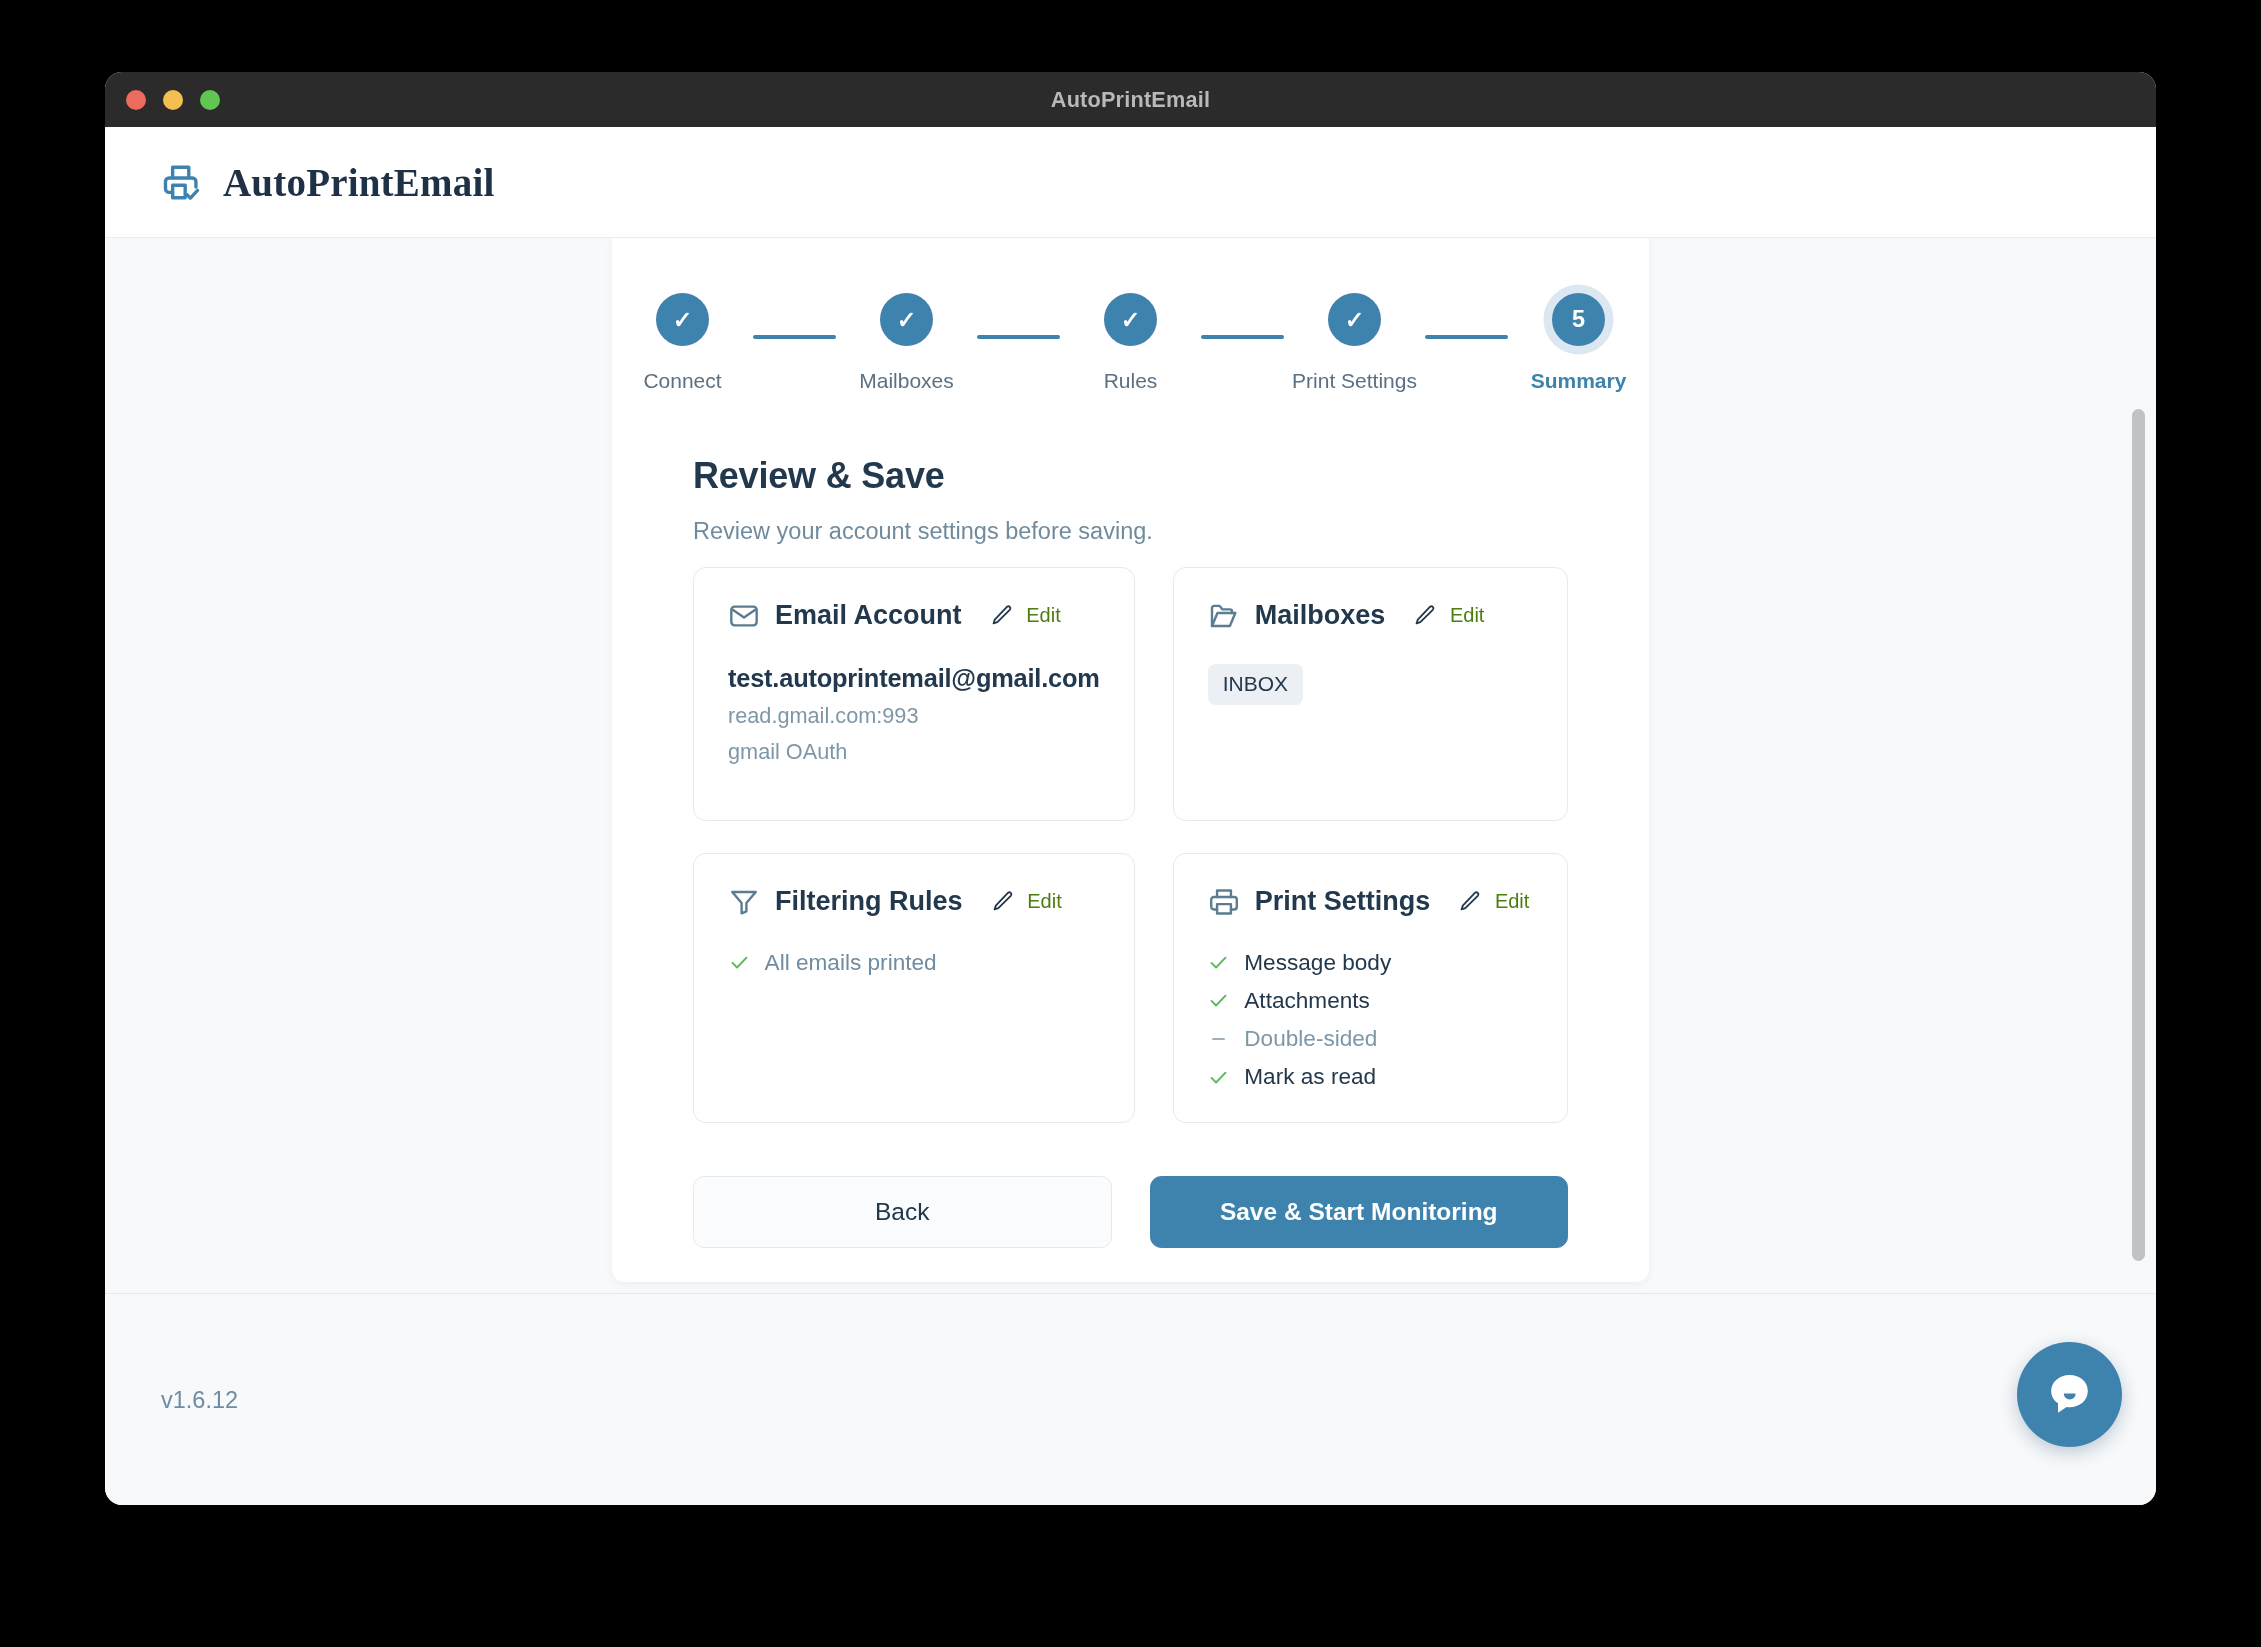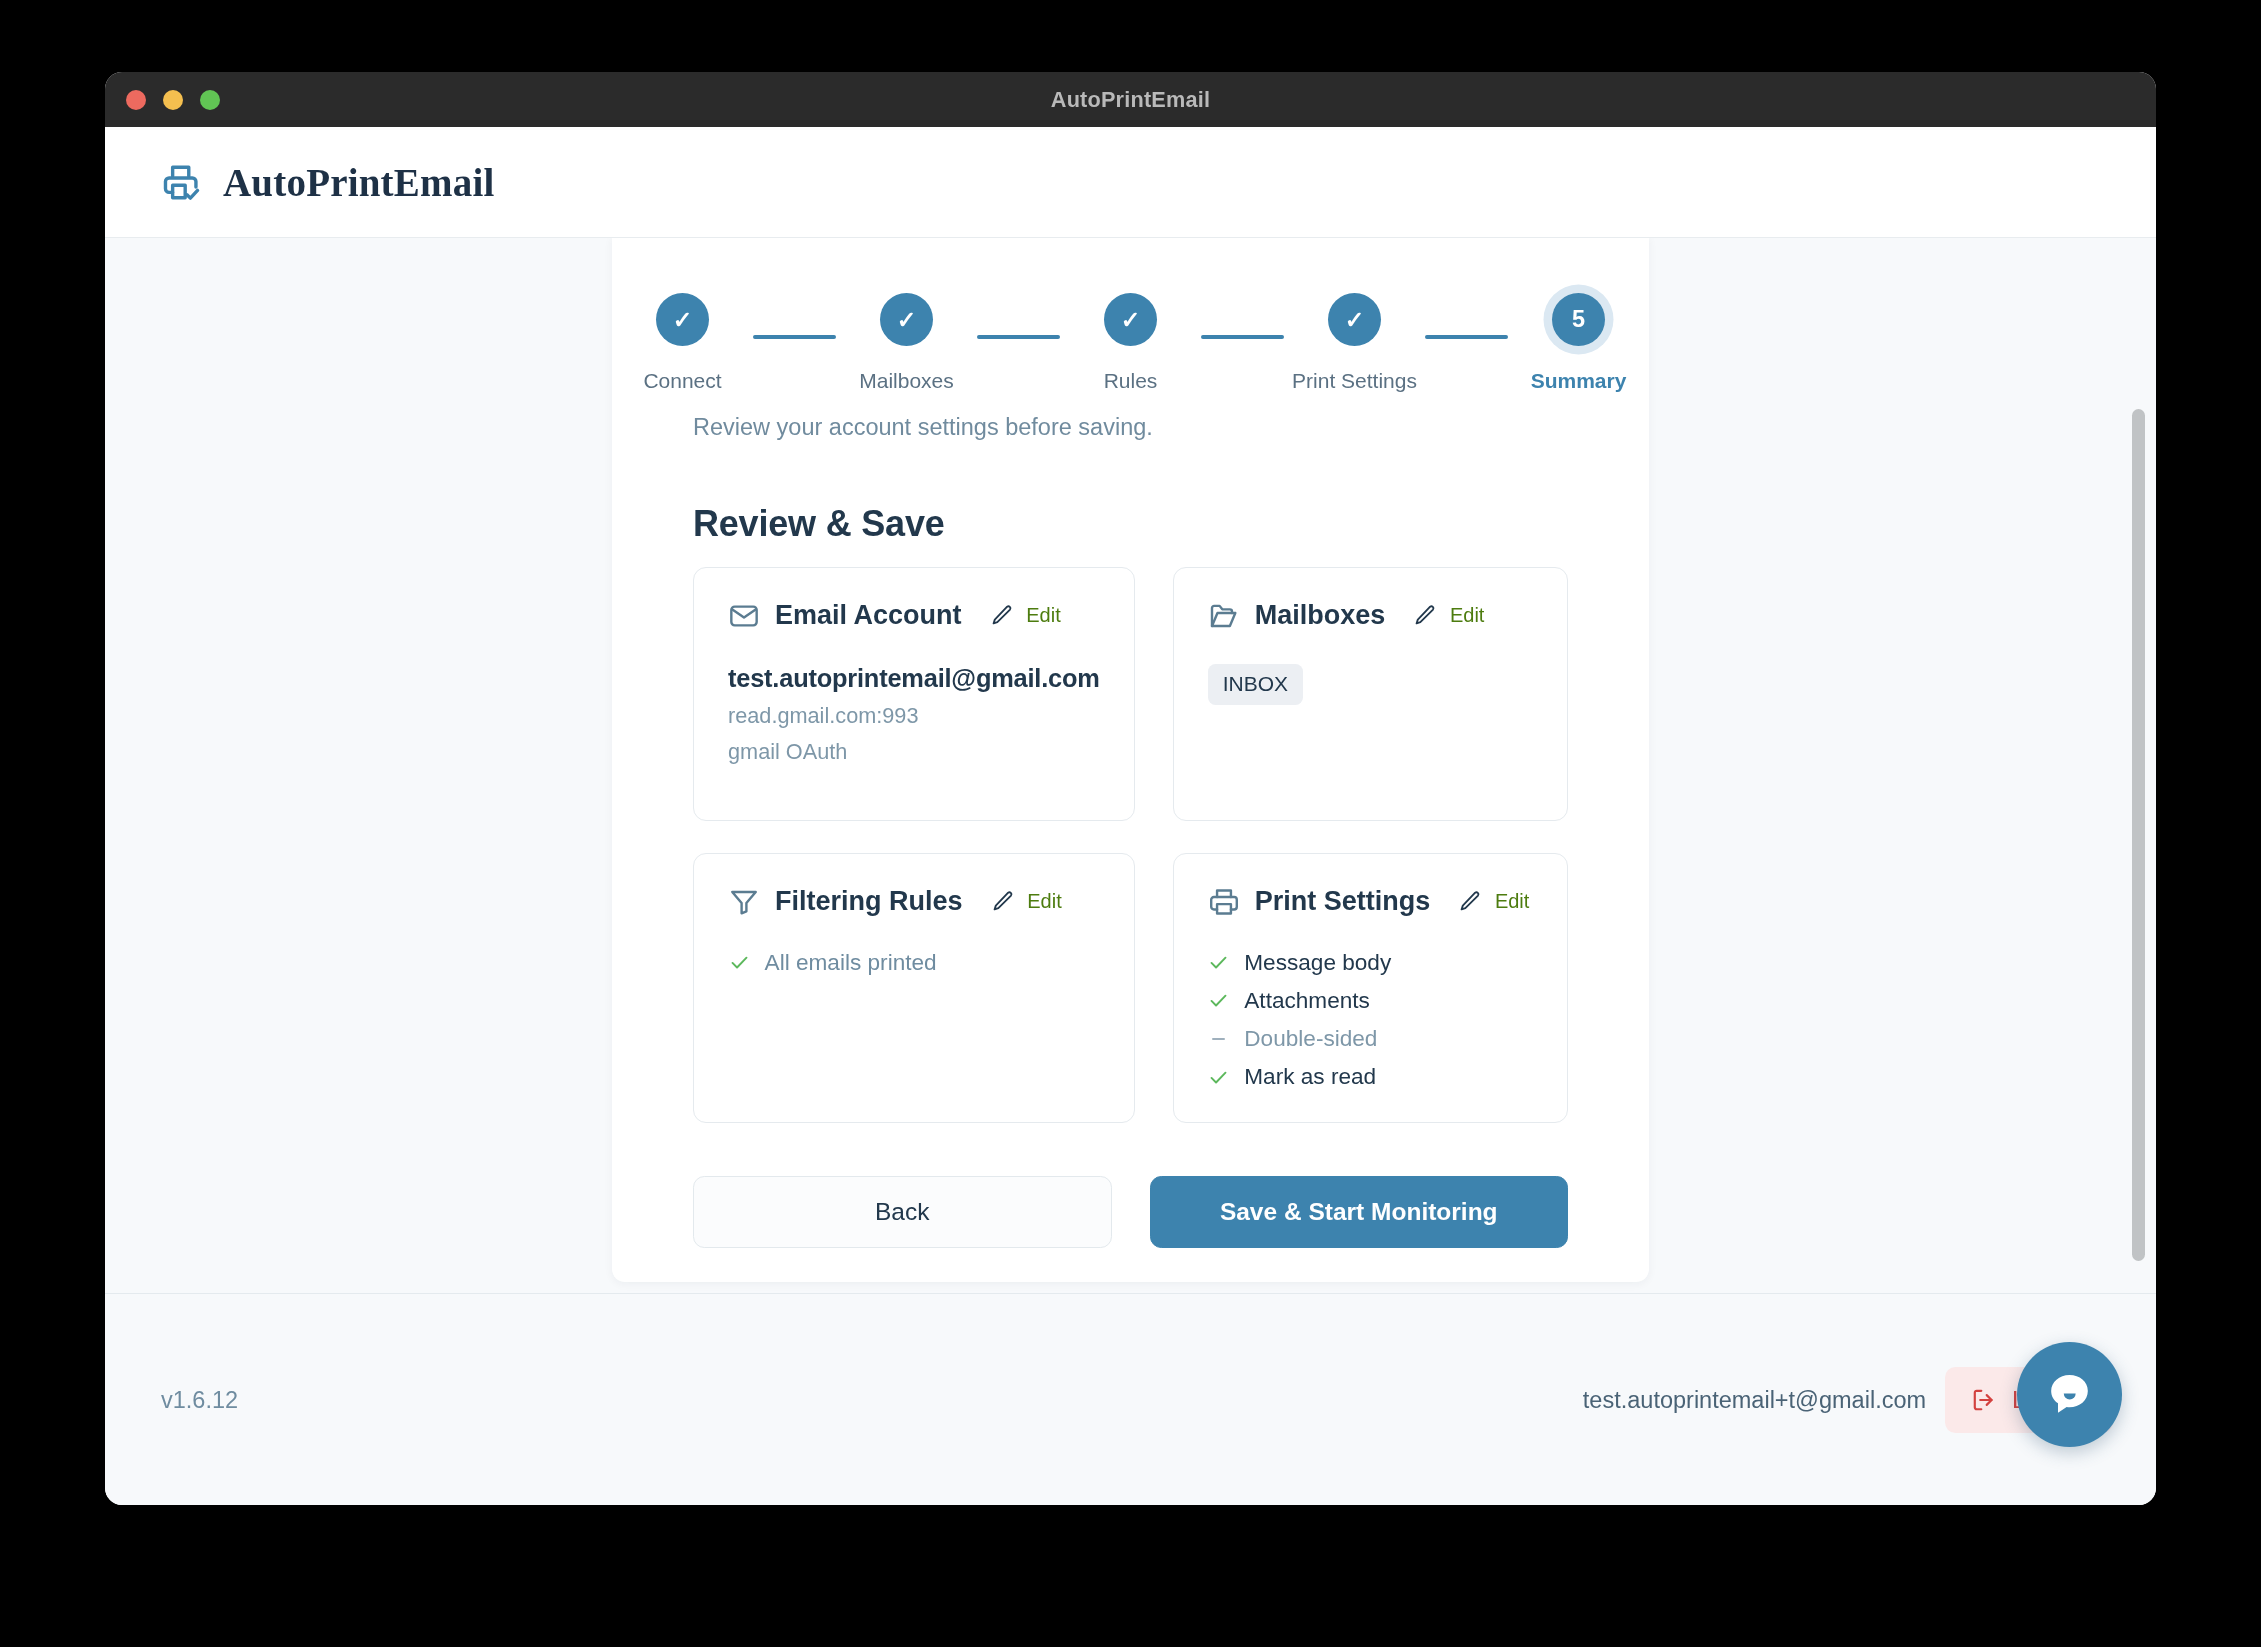--- a/index.html
+++ b/index.html
@@ -419,22 +419,22 @@
             </div>
             <div class="connector"></div>
 
             <div class="step current">
               <div class="step-circle">5</div>
               <div class="step-label">Summary</div>
             </div>
 
           </div>
 
+          <div id="section-title">Review &amp; Save</div>
           <div id="section-subtitle">Review your account settings before saving.</div>
-          <div id="section-title">Review &amp; Save</div>
 
           <div id="cards-grid">
 
             <div class="summary-card">
               <div class="card-head">
                 <span>
                   <svg class="card-icon" viewBox="0 0 24 24" fill="none" stroke="#5b7c91" stroke-width="1.8" stroke-linecap="round" stroke-linejoin="round">
                     <rect x="2.5" y="5" width="19" height="14" rx="2.5"></rect>
                     <path d="M3 7l9 6.2L21 7"></path>
                   </svg>
@@ -581,33 +581,20 @@
       </div>
 
       <div id="scrollbar-track">
         <div id="scrollbar-thumb"></div>
       </div>
 
     </div>
 
     <div id="app-footer">
       <span id="version-label">v1.6.12</span>
-      <div id="footer-right">
-        <span id="account-email">test.autoprintemail+t@gmail.com</span>
-        <span id="logout-button">
-          <span>
-            <svg id="logout-icon" viewBox="0 0 24 24" fill="none" stroke="#d3413f" stroke-width="2" stroke-linecap="round" stroke-linejoin="round">
-              <path d="M9.5 3.5H5.2A1.7 1.7 0 0 0 3.5 5.2v13.6a1.7 1.7 0 0 0 1.7 1.7h4.3"></path>
-              <path d="M14.5 16.5L19 12l-4.5-4.5"></path>
-              <path d="M19 12H8.5"></path>
-            </svg>
-          </span>
-          <span id="logout-label">Logout</span>
-        </span>
-      </div>
     </div>
 
     <div id="chat-fab">
       <span>
         <svg id="chat-icon" viewBox="0 0 24 24">
           <path d="M12 3.2c-4.6 0-8.3 3.2-8.3 7.2 0 2.3 1.2 4.3 3.1 5.6v4.3l3.9-2.6c.42.07.86.1 1.3.1 4.6 0 8.3-3.2 8.3-7.4S16.6 3.2 12 3.2z" fill="#ffffff"></path>
           <path d="M9.4 11.6h5.4a2.7 2.7 0 0 1-5.4 0z" fill="#3d83ae"></path>
         </svg>
       </span>
     </div>

